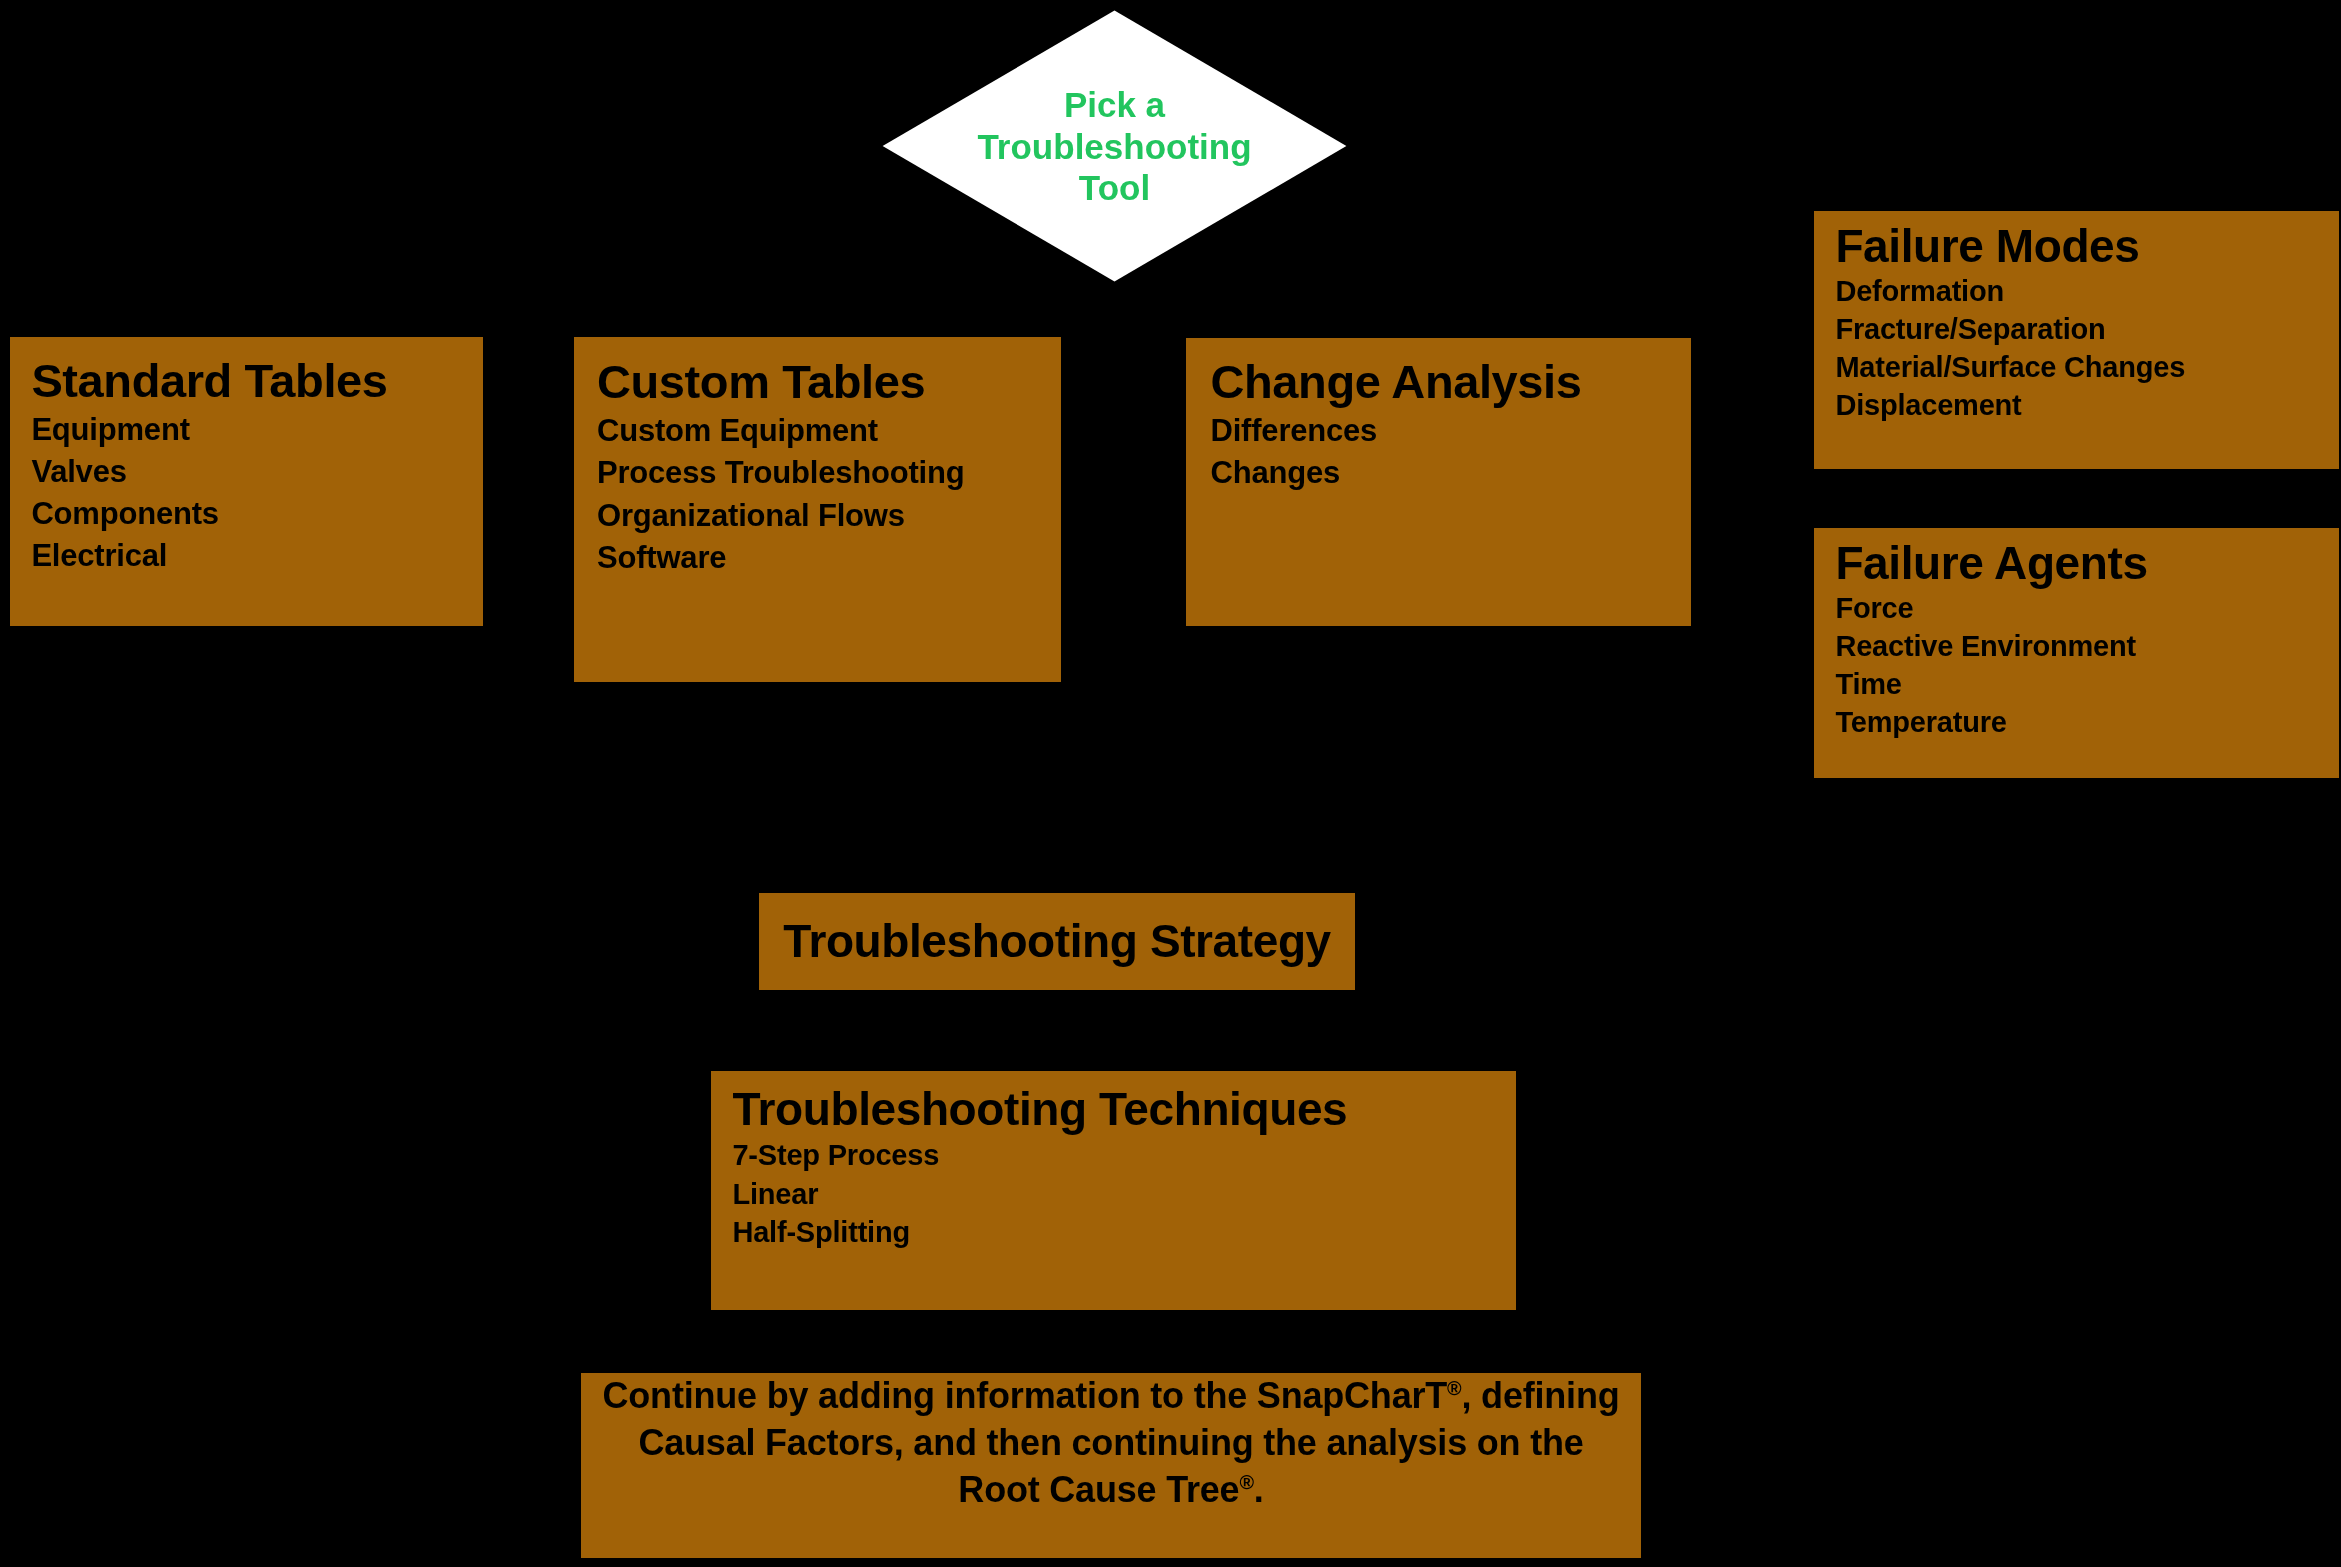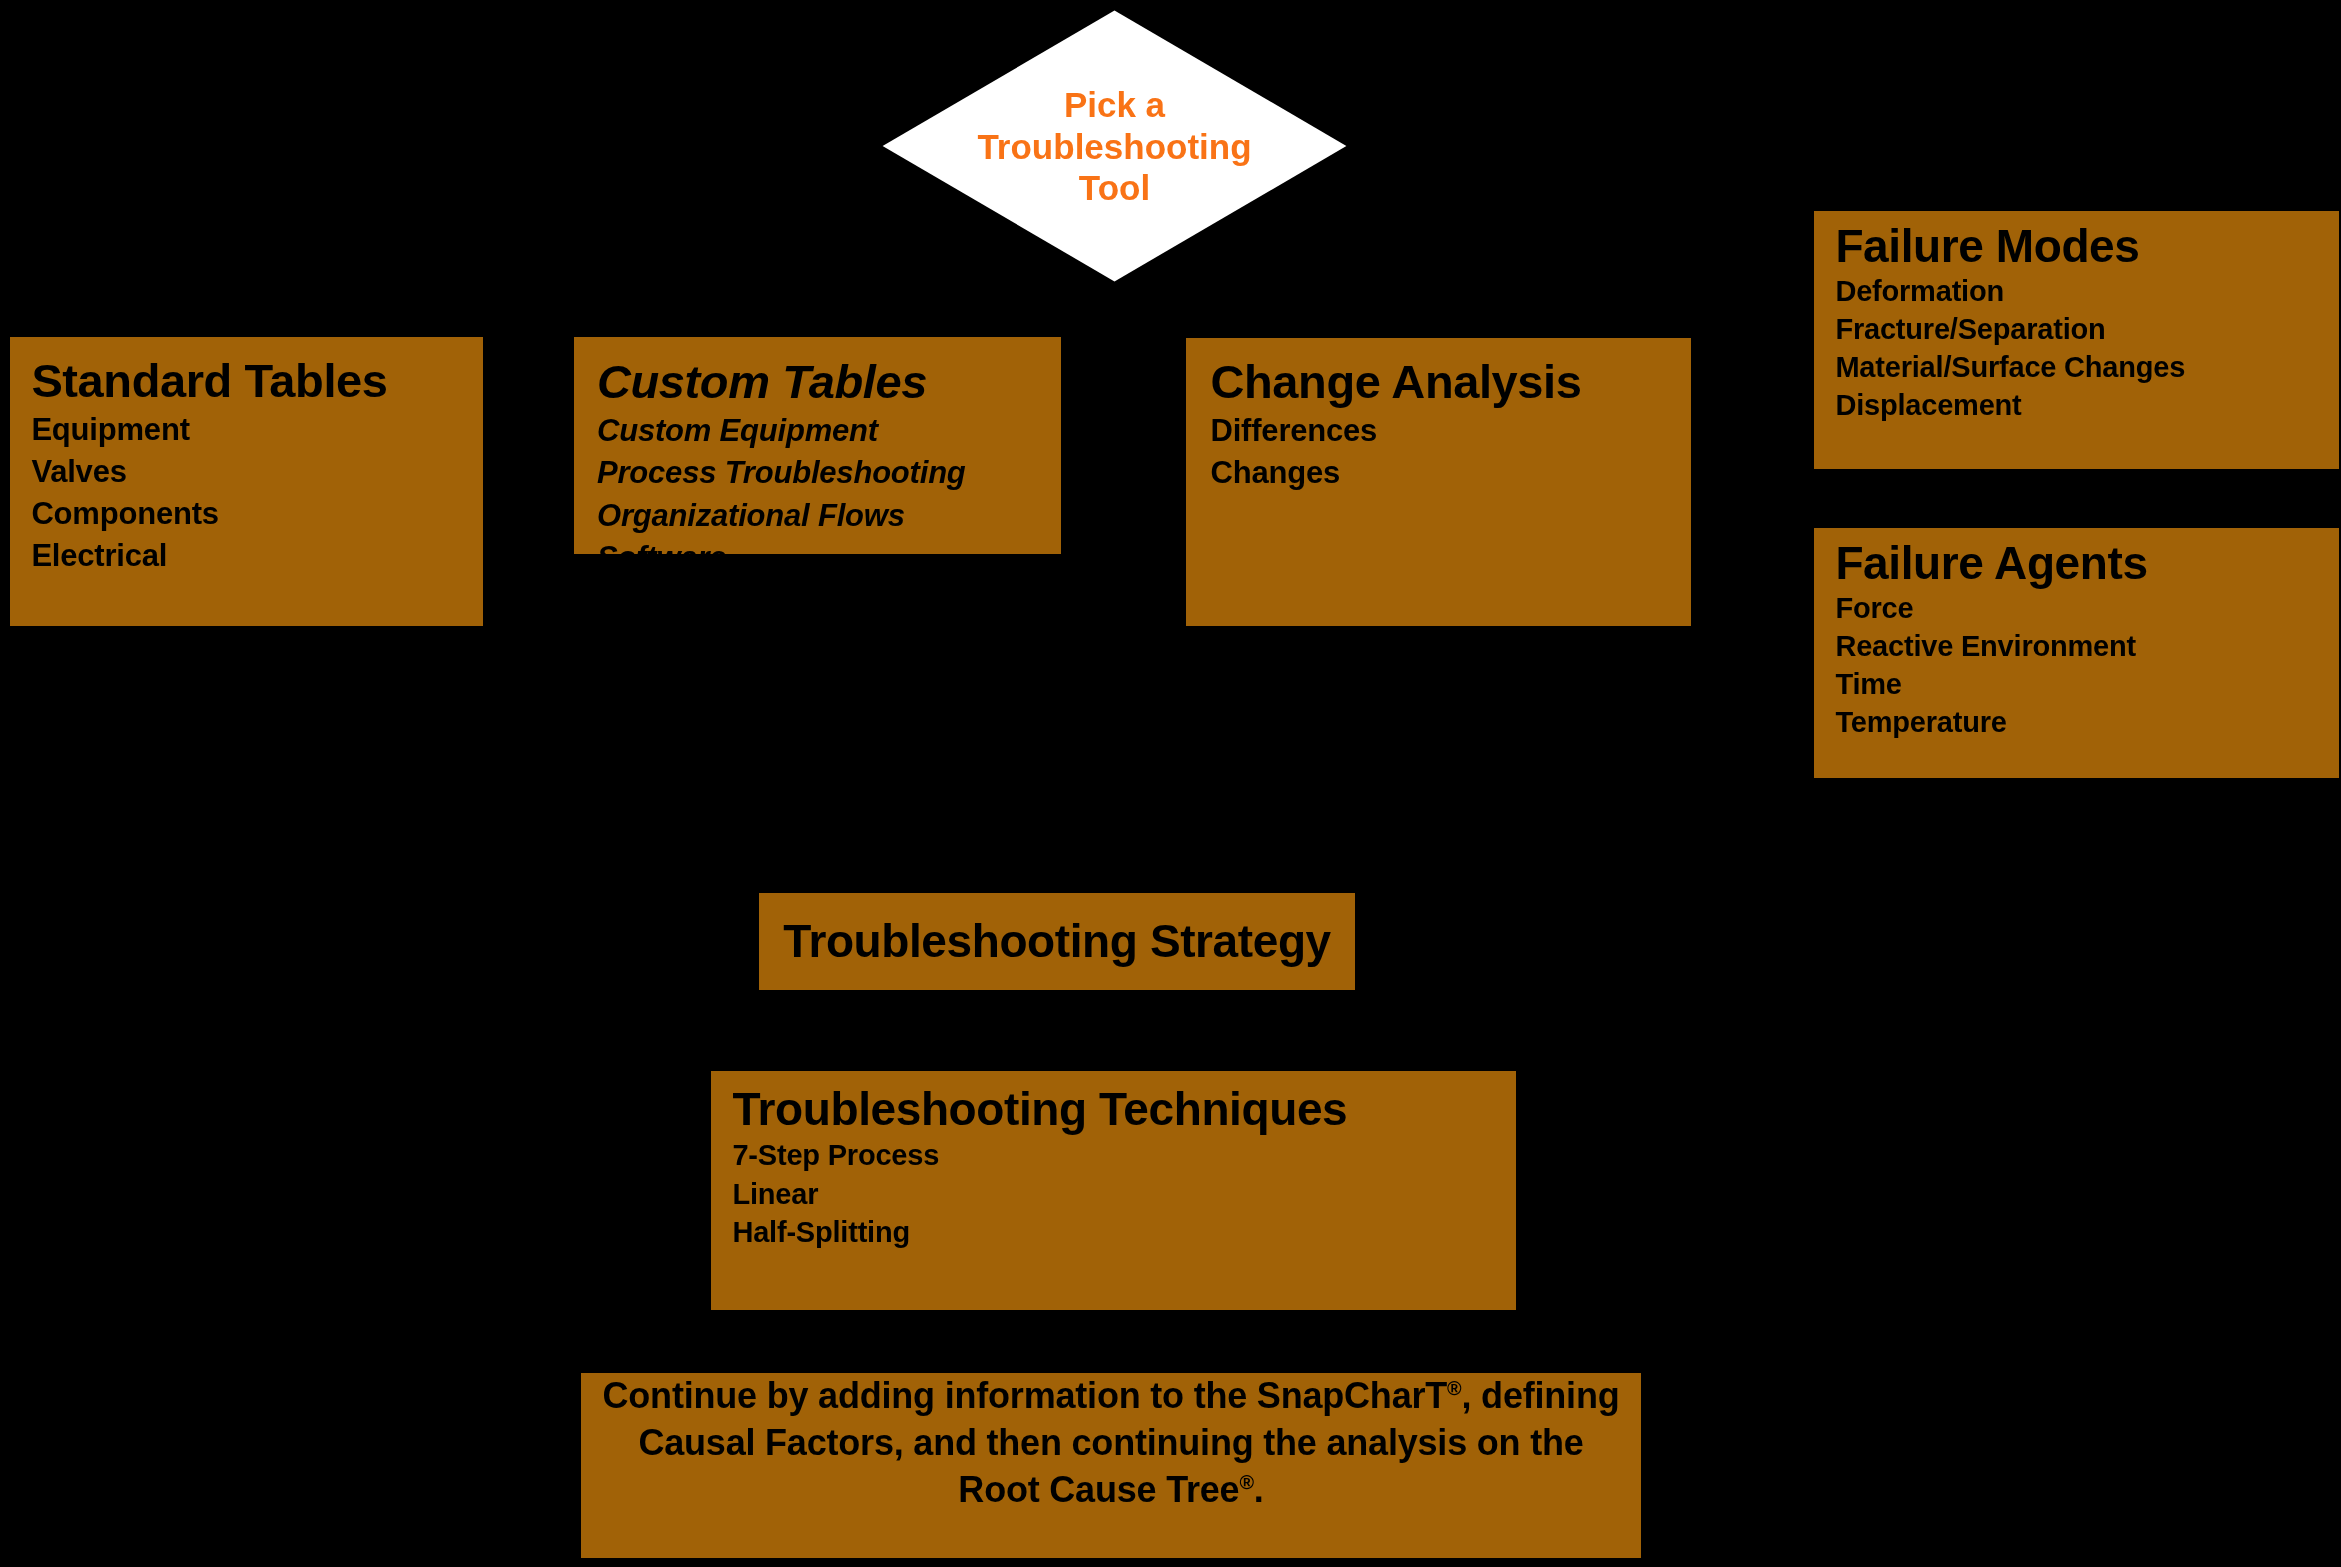--- a/index.html
+++ b/index.html
@@ -10,28 +10,28 @@
 
   .box{position:absolute;background:#a16207;box-sizing:border-box;}
   .box .title{font-weight:bold;line-height:1.02;letter-spacing:-0.4px;}
   .box .item{font-weight:bold;line-height:1.12;letter-spacing:-0.2px;}
 
   
   .diamond{position:absolute;}
   .diamond svg{display:block;}
   .diamond .dlabel{position:absolute;left:0;top:0;width:100%;height:100%;
       display:flex;flex-direction:column;align-items:center;justify-content:center;
-      font-weight:bold;font-size:35px;line-height:1.18;text-align:center;color:#f97316;}
+      font-weight:bold;font-size:35px;line-height:1.18;text-align:center;color:#22c55e;}
 
   
   #standard-tables{left:10px;top:337px;width:473px;height:289px;padding:20px 0 0 21.4px;}
   #standard-tables .title{font-size:47px;}
   #standard-tables .item{font-size:31px;margin-top:7.6px;}
 
-  #custom-tables{left:574px;top:337px;width:487px;height:217px;padding:21.4px 0 0 23px;font-style:italic;}
+  #custom-tables{left:574px;top:337px;width:487px;height:345px;padding:21.4px 0 0 23px;}
   #custom-tables .title{font-size:47px;}
   #custom-tables .item{font-size:31px;margin-top:7.6px;}
 
   #change-analysis{left:1186px;top:338px;width:505px;height:288px;padding:20px 0 0 24.5px;}
   #change-analysis .title{font-size:47px;}
   #change-analysis .item{font-size:31px;margin-top:7.6px;}
 
   
   #failure-modes{left:1814px;top:211px;width:525px;height:258px;padding:12.2px 0 0 21.4px;}
   #failure-modes .title{font-size:46px;}

